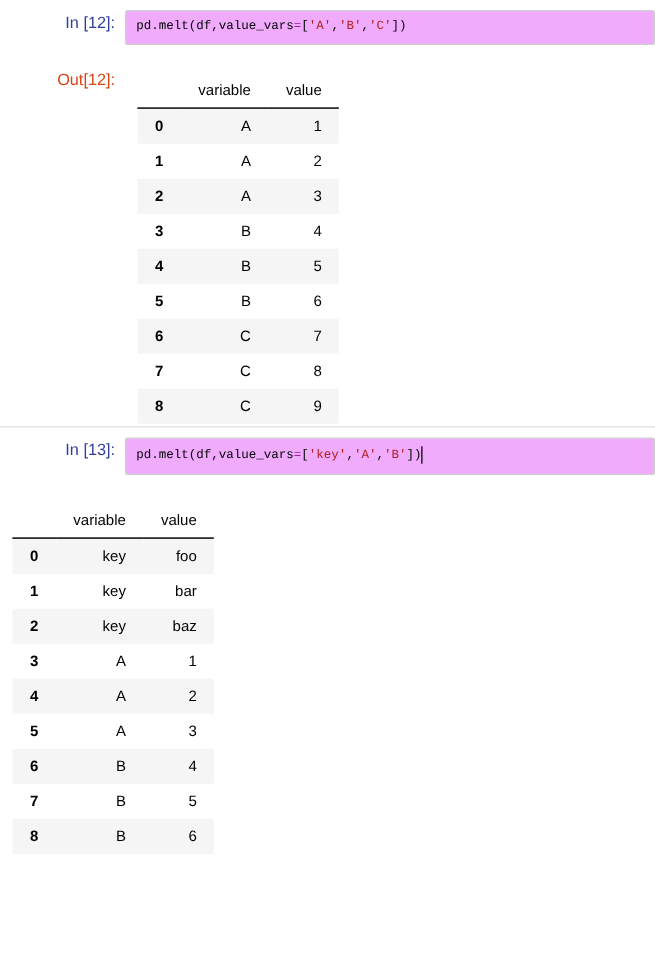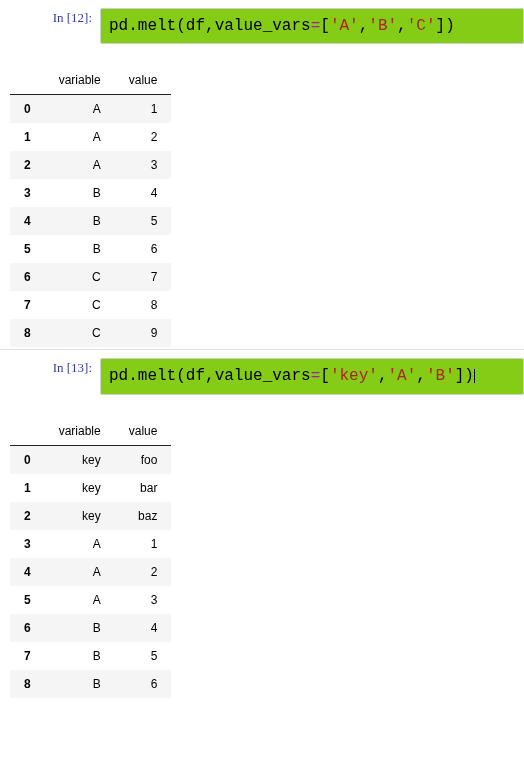--- a/index.html
+++ b/index.html
@@ -13,33 +13,33 @@
       display: flex;
       border-bottom: 1px solid #e0e0e0;
       padding: 4px 0 2px 0;
     }
     .cell.no-border { border-bottom: none; padding-bottom: 10px; }
     .prompt {
       width: 100px;
       min-width: 100px;
       text-align: right;
       padding: 6px 8px 0 0;
-      font-family: Liberation Serif, serif;
+      font-family: Liberation Sans, sans-serif;
       font-size: 13px;
     }
     .prompt.in { color: #303f9f; }
     .prompt.out { color: #d84315; }
     .cell-content { flex: 1; padding-top: 4px; }
     .code-area {
-      background: #84cc16;
+      background: #f0abfc;
       border: 1px solid #cfcfcf;
       border-radius: 2px;
       padding: 6px 8px;
       font-family: "Courier New", monospace;
-      font-size: 16px;
+      font-size: 10px;
       line-height: 1.4;
       position: relative;
     }
     .code-area .caret {
       display: inline-block;
       width: 1px;
       height: 14px;
       background: #000;
       vertical-align: middle;
       margin-left: 0;
@@ -74,20 +74,21 @@
 <body>
 
 <div class="cell no-border">
   <div class="prompt in">In  [12]:</div>
   <div class="cell-content">
     <div class="code-area"><span class="tk-def">pd.melt</span><span class="tk-paren">(</span><span class="tk-def">df,</span><span class="tk-def">value_vars</span><span class="tk-op">=</span><span class="tk-paren">[</span><span class="tk-str">'A'</span><span class="tk-def">,</span><span class="tk-str">'B'</span><span class="tk-def">,</span><span class="tk-str">'C'</span><span class="tk-paren">]</span><span class="tk-paren">)</span></div>
   </div>
 </div>
 
 <div class="cell">
+  <div class="prompt out">Out[12]:</div>
   <div class="cell-content">
     <table class="df-table">
       <thead>
         <tr>
           <th class="idx-corner"></th>
           <th>variable</th>
           <th>value</th>
         </tr>
       </thead>
       <tbody>

